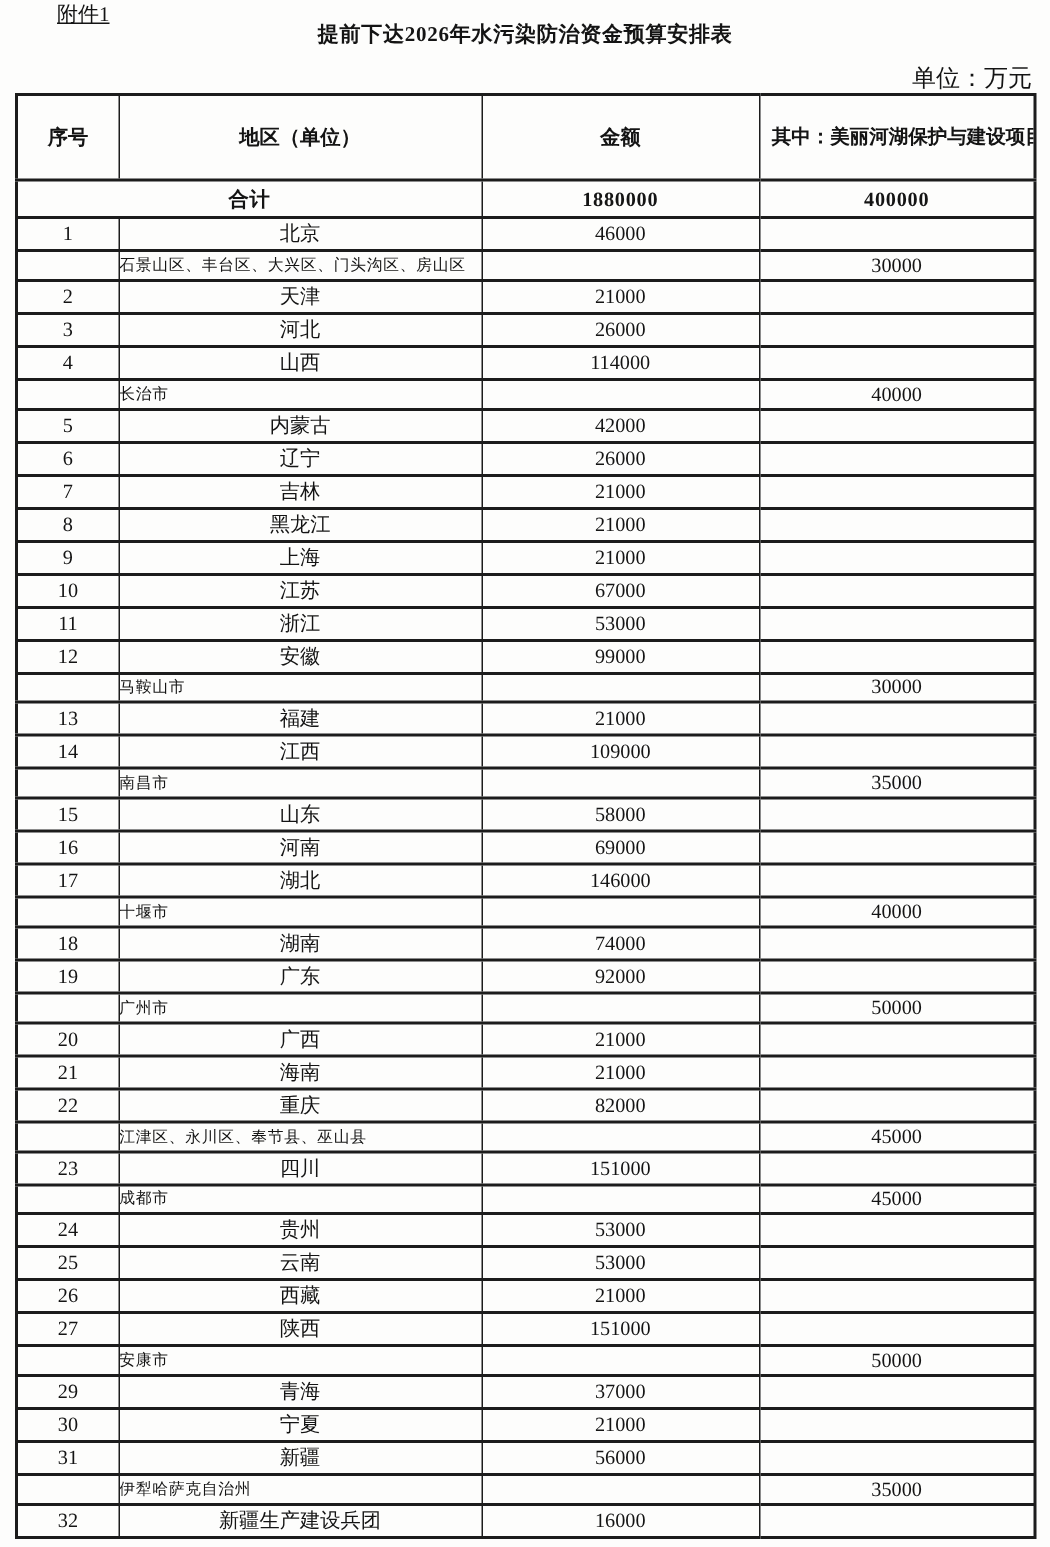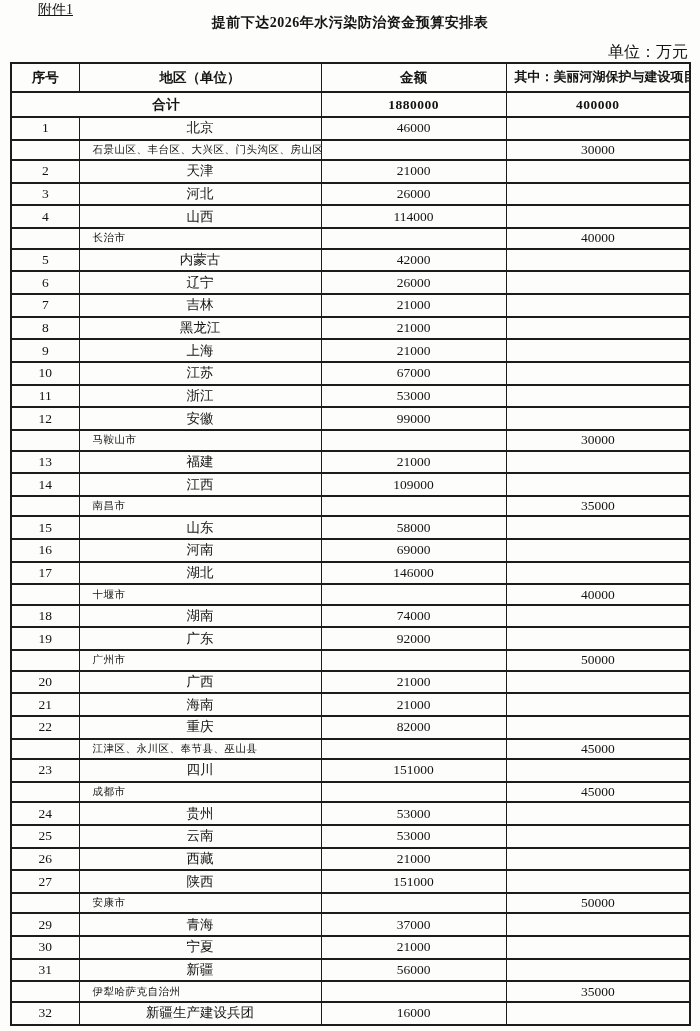--- a/index.html
+++ b/index.html
@@ -41,31 +41,31 @@
     border-right: 1.5px solid #1c1c1c;
     text-align: center;
     vertical-align: middle;
     font-size: 13.5px;
     padding: 0 2px;
     overflow: hidden;
     white-space: nowrap;
   }
   .budget-table { border: 2px solid #1c1c1c; }
 
-  thead tr { height: 29px; }
+  thead tr { height: 57px; }
   thead th { font-weight: bold; white-space: normal; line-height: 1.3; }
   th.c-award { font-size: 13px; padding: 0 8px; }
 
   tr.total-row { height: 25px; }
   tr.total-row td { font-weight: bold; letter-spacing: 0.5px; }
 
   td.c-region.sub {
     text-align: left;
     font-size: 10.5px;
-    padding-left: 13px;
+    padding-left: 0;
     letter-spacing: 0.5px;
   }
 </style>
 </head>
 <body>
 
 <div class="page">
   <div class="attachment">附件1</div>
   <div class="title">提前下达2026年水污染防治资金预算安排表</div>
   <div class="unit-note">单位：万元</div>

